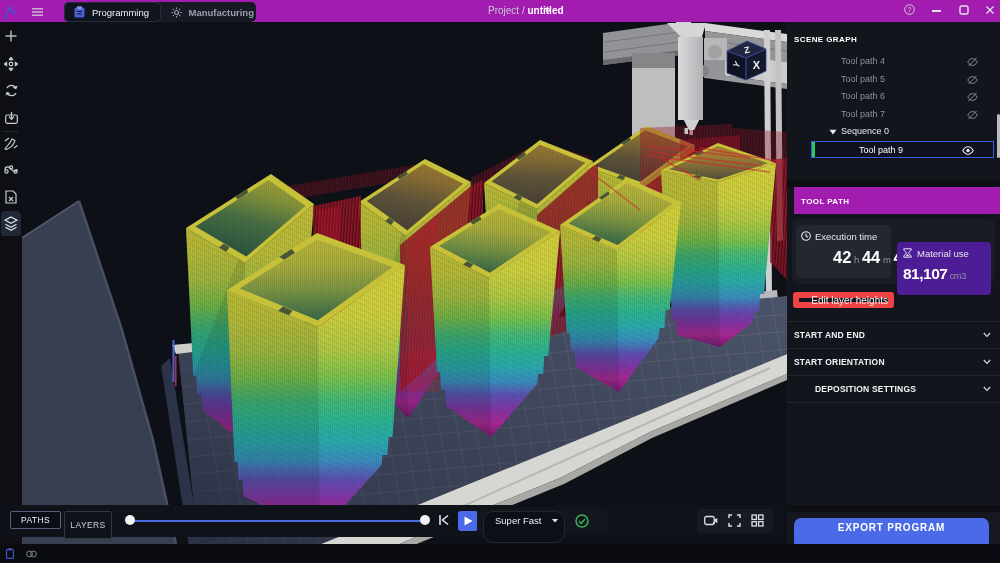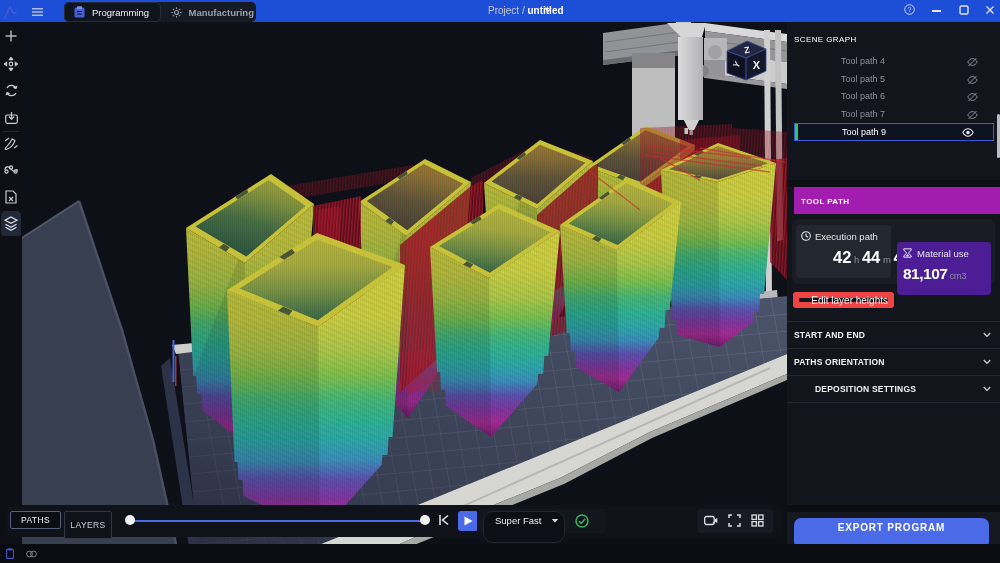--- a/index.html
+++ b/index.html
@@ -1,21 +1,21 @@
 <!DOCTYPE html>
 <html><head><meta charset="utf-8">
 <style>
 * { margin:0; padding:0; box-sizing:border-box; }
 html,body { width:1000px; height:563px; background:#0b0d13; overflow:hidden;
   font-family:"Liberation Sans",sans-serif; position:relative; }
 .abs { position:absolute; }
 </style></head>
 <body>
 
-<div class="abs" style="left:0;top:0;width:1000px;height:22px;background:#1d4ed8;padding-left:37px;">
+<div class="abs" style="left:0;top:0;width:1000px;height:22px;background:#a21caf;padding-left:37px;">
   <svg class="abs" style="left:2px;top:3px" width="16" height="17" viewBox="0 0 16 17">
     <path d="M2.5,15.8 L8,3.5 L10.8,9.8 L14.5,9.8" fill="none" stroke="#4556d0" stroke-width="1.8" stroke-linejoin="round"></path>
   </svg>
   <svg class="abs" style="left:32px;top:8px" width="11" height="8" viewBox="0 0 11 8">
     <g stroke="#d4d7dc" stroke-width="1.2">
         <line x1="0" y1="0.8" x2="11" y2="0.8"></line>
         <line x1="0" y1="4" x2="11" y2="4"></line>
         <line x1="0" y1="7.2" x2="11" y2="7.2"></line>
       </g>
   </svg>
@@ -506,59 +506,62 @@
       <g fill="none" stroke="#dcdee3" stroke-width="1.3">
         <rect x="1" y="1" width="4.4" height="4.4"></rect>
         <rect x="7.6" y="1" width="4.4" height="4.4"></rect>
         <rect x="1" y="7.6" width="4.4" height="4.4"></rect>
         <rect x="7.6" y="7.6" width="4.4" height="4.4"></rect>
       </g>
     </svg>
 </div>
 
 <div class="abs" style="left:787px;top:22px;width:213px;height:522px;background:#13151d;">
-  <div class="abs" style="left:7px;top:13px;font-size:8px;font-weight:normal;letter-spacing:0.4px;color:#fff;">SCENE GRAPH</div>
+  <div class="abs" style="left:7px;top:13px;font-size:8px;font-weight:bold;letter-spacing:0.4px;color:#fff;">SCENE GRAPH</div>
   <div class="abs" style="left:0;top:31px;width:210px;height:147px;font-size:9px;color:#8b919c;">
     <div style="height:17.5px;padding-left:54px;line-height:17.5px;position:relative;">Tool path 4<svg style="position:absolute;right:19px;top:4px" width="11" height="10" viewBox="0 0 11 10">
           <path d="M0.8,5 C2,2.8 3.6,1.6 5.5,1.6 C7.4,1.6 9,2.8 10.2,5 C9,7.2 7.4,8.4 5.5,8.4 C3.6,8.4 2,7.2 0.8,5 Z" fill="none" stroke="#858b96" stroke-width="1"></path>
           <line x1="1.5" y1="9" x2="9.5" y2="1" stroke="#858b96" stroke-width="1"></line>
         </svg></div>
 <div style="height:17.5px;padding-left:54px;line-height:17.5px;position:relative;">Tool path 5<svg style="position:absolute;right:19px;top:4px" width="11" height="10" viewBox="0 0 11 10">
           <path d="M0.8,5 C2,2.8 3.6,1.6 5.5,1.6 C7.4,1.6 9,2.8 10.2,5 C9,7.2 7.4,8.4 5.5,8.4 C3.6,8.4 2,7.2 0.8,5 Z" fill="none" stroke="#858b96" stroke-width="1"></path>
           <line x1="1.5" y1="9" x2="9.5" y2="1" stroke="#858b96" stroke-width="1"></line>
         </svg></div>
 <div style="height:17.5px;padding-left:54px;line-height:17.5px;position:relative;">Tool path 6<svg style="position:absolute;right:19px;top:4px" width="11" height="10" viewBox="0 0 11 10">
           <path d="M0.8,5 C2,2.8 3.6,1.6 5.5,1.6 C7.4,1.6 9,2.8 10.2,5 C9,7.2 7.4,8.4 5.5,8.4 C3.6,8.4 2,7.2 0.8,5 Z" fill="none" stroke="#858b96" stroke-width="1"></path>
           <line x1="1.5" y1="9" x2="9.5" y2="1" stroke="#858b96" stroke-width="1"></line>
         </svg></div>
 <div style="height:17.5px;padding-left:54px;line-height:17.5px;position:relative;">Tool path 7<svg style="position:absolute;right:19px;top:4px" width="11" height="10" viewBox="0 0 11 10">
           <path d="M0.8,5 C2,2.8 3.6,1.6 5.5,1.6 C7.4,1.6 9,2.8 10.2,5 C9,7.2 7.4,8.4 5.5,8.4 C3.6,8.4 2,7.2 0.8,5 Z" fill="none" stroke="#858b96" stroke-width="1"></path>
           <line x1="1.5" y1="9" x2="9.5" y2="1" stroke="#858b96" stroke-width="1"></line>
         </svg></div>
-    <div style="height:17.5px;margin-left:7px;margin-right:3px;padding-left:47px;line-height:16px;position:relative;color:#fff;border:1px solid #3d5bd4;background:#0f1220;">
+    <div style="height:17.5px;padding-left:54px;line-height:17.5px;position:relative;color:#e8eaee;"><svg style="position:absolute;left:42px;top:6px" width="8" height="6" viewBox="0 0 8 6">
+          <path d="M0.5,0.8 L7.5,0.8 L4,5.4 Z" fill="#e8eaee"></path>
+        </svg>Sequence 0</div>
+    <div style="height:17.5px;margin-left:24px;margin-right:3px;padding-left:47px;line-height:16px;position:relative;color:#fff;border:1px solid #3d5bd4;background:#0f1220;">
       <div style="position:absolute;left:0;top:0;width:3px;height:100%;background:#2fc566;"></div>Tool path 9
       <svg style="position:absolute;right:19px;top:4px" width="12" height="9" viewBox="0 0 12 9">
           <path d="M0.8,4.5 C2.2,2 4,0.8 6,0.8 C8,0.8 9.8,2 11.2,4.5 C9.8,7 8,8.2 6,8.2 C4,8.2 2.2,7 0.8,4.5 Z" fill="none" stroke="#e8eaee" stroke-width="1.1"></path>
           <circle cx="6" cy="4.5" r="1.7" fill="#e8eaee"></circle>
         </svg>
     </div>
   </div>
   <div class="abs" style="right:0px;top:92px;width:3px;height:44px;background:#b9bcc4;border-radius:2px;"></div>
   <div class="abs" style="left:0;top:158px;width:213px;height:7px;background:#0d0f14;"></div>
   <div class="abs" style="left:7px;top:165px;width:246px;height:27px;background:#a21caf;">
     <div style="position:absolute;left:7px;top:10px;font-size:8px;font-weight:bold;letter-spacing:0.4px;color:#fff;">TOOL PATH</div>
     <div style="position:absolute;right:8px;top:8px;color:#cfd2d8;font-size:11px;font-weight:bold;line-height:5px;">⋮</div>
   </div>
   <div class="abs" style="left:5px;top:197px;width:203px;height:65px;background:#191c24;border-radius:6px;"></div>
   <div class="abs" style="left:9px;top:203px;width:95px;height:53px;background:#232730;border-radius:4px;">
     <svg style="position:absolute;left:5px;top:6px" width="10" height="10" viewBox="0 0 10 10">
         <circle cx="5" cy="5" r="4.3" fill="none" stroke="#e4e6ea" stroke-width="1.1"></circle>
         <path d="M5,2.5 L5,5 L7,6.2" fill="none" stroke="#e4e6ea" stroke-width="1.1"></path>
       </svg>
-    <div style="position:absolute;left:19px;top:6px;font-size:9.5px;color:#e4e6ea;">Execution path</div>
+    <div style="position:absolute;left:19px;top:6px;font-size:9.5px;color:#e4e6ea;">Execution time</div>
     <div style="position:absolute;left:5px;top:23px;font-size:16.5px;font-weight:bold;color:#fff;white-space:nowrap;margin-left:32px;">42<span style="font-size:9.5px;font-weight:normal;color:#8b919c;"> h </span>44<span style="font-size:9.5px;font-weight:normal;color:#8b919c;"> m </span>41<span style="font-size:9.5px;font-weight:normal;color:#8b919c;"> s</span></div>
   </div>
   <div class="abs" style="left:110px;top:220px;width:94px;height:53px;background:#4c1d95;border-radius:4px;">
     <svg style="position:absolute;left:6px;top:6px" width="9" height="10" viewBox="0 0 9 10">
         <path d="M0.8,0.8 L8.2,0.8 L8.2,2 L5.4,5 L8.2,8 L8.2,9.2 L0.8,9.2 L0.8,8 L3.6,5 L0.8,2 Z" fill="none" stroke="#e4e6ea" stroke-width="1"></path>
         <path d="M2.5,8.2 L6.5,8.2 L4.5,6 Z" fill="#e4e6ea"></path>
       </svg>
     <div style="position:absolute;left:20px;top:6px;font-size:9.5px;color:#e4e6ea;">Material use</div>
     <div style="position:absolute;left:6px;top:23px;font-size:15.5px;font-weight:bold;letter-spacing:-0.5px;color:#fff;white-space:nowrap;">81,107<span style="font-size:9.5px;font-weight:normal;color:#8b919c;"> cm3</span></div>
   </div>
@@ -567,21 +570,21 @@
         <path d="M0.5,7.5 L1,5.5 L5.5,1 L7,2.5 L2.5,7 Z" fill="#e8eaee"></path>
       </svg>
     <span style="color:#f2f3f6;font-size:10px;margin-left:5px;white-space:nowrap;">Edit layer heights</span>
   </div>
   <div class="abs" style="left:0;top:299px;width:213px;height:1px;background:#23262f;"></div>
   <div class="abs" style="left:7px;top:308px;font-size:8.5px;font-weight:bold;letter-spacing:0.2px;color:#f2f3f6;">START AND END</div>
   <svg class="abs" style="right:9px;top:310px" width="8" height="6" viewBox="0 0 8 6">
       <path d="M0.8,1 L4,4.4 L7.2,1" fill="none" stroke="#cfd2d8" stroke-width="1.3"></path>
     </svg>
   <div class="abs" style="left:0;top:326px;width:213px;height:1px;background:#23262f;"></div>
-  <div class="abs" style="left:7px;top:335px;font-size:8.5px;font-weight:bold;letter-spacing:0.2px;color:#f2f3f6;">PATHS ORIENTATION</div>
+  <div class="abs" style="left:7px;top:335px;font-size:8.5px;font-weight:bold;letter-spacing:0.2px;color:#f2f3f6;">START ORIENTATION</div>
   <svg class="abs" style="right:9px;top:337px" width="8" height="6" viewBox="0 0 8 6">
       <path d="M0.8,1 L4,4.4 L7.2,1" fill="none" stroke="#cfd2d8" stroke-width="1.3"></path>
     </svg>
   <div class="abs" style="left:0;top:353px;width:213px;height:1px;background:#23262f;"></div>
   <div class="abs" style="left:7px;top:362px;font-size:8.5px;font-weight:bold;letter-spacing:0.2px;color:#f2f3f6;padding-left:21px;">DEPOSITION SETTINGS</div>
   <svg class="abs" style="right:9px;top:364px" width="8" height="6" viewBox="0 0 8 6">
       <path d="M0.8,1 L4,4.4 L7.2,1" fill="none" stroke="#cfd2d8" stroke-width="1.3"></path>
     </svg>
   <div class="abs" style="left:0;top:380px;width:213px;height:1px;background:#23262f;"></div>
   <div class="abs" style="left:0;top:483px;width:213px;height:7px;background:#0c0e13;"></div>

